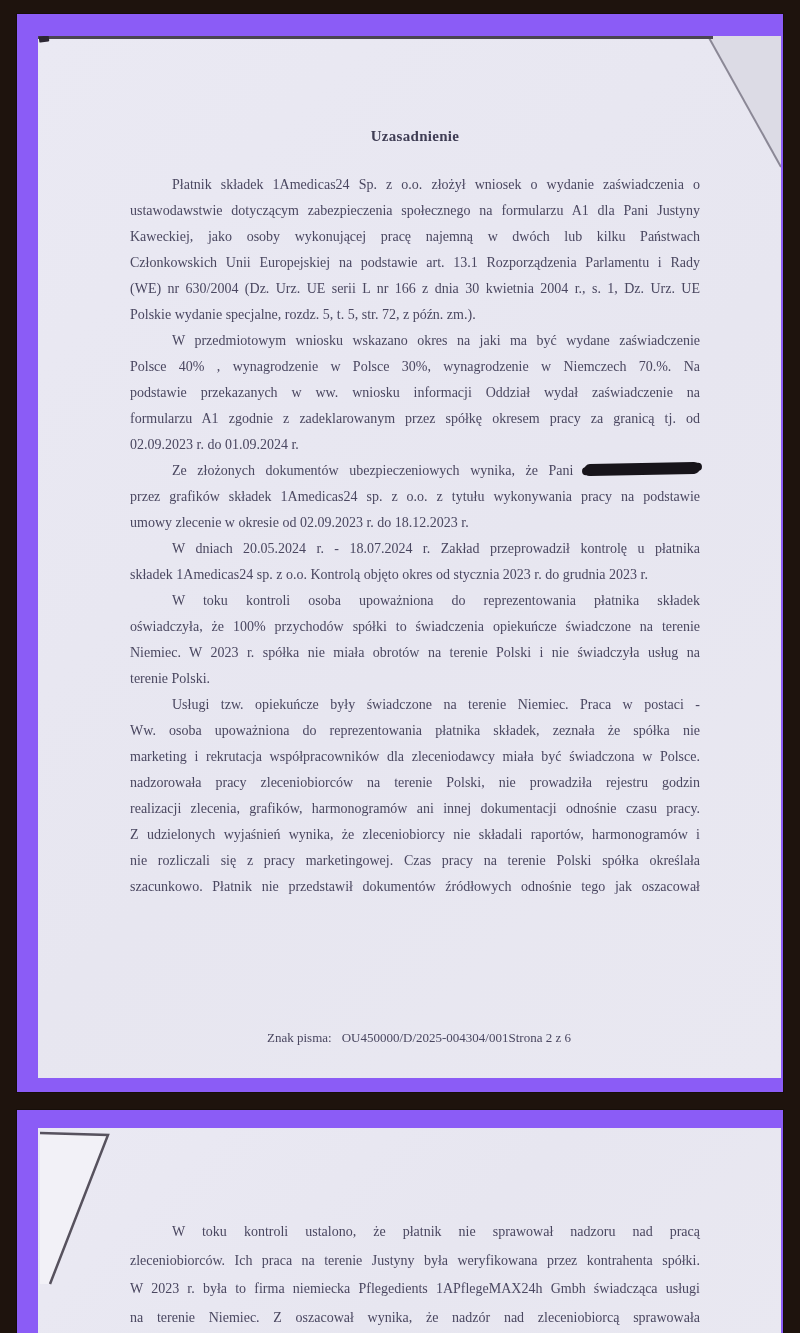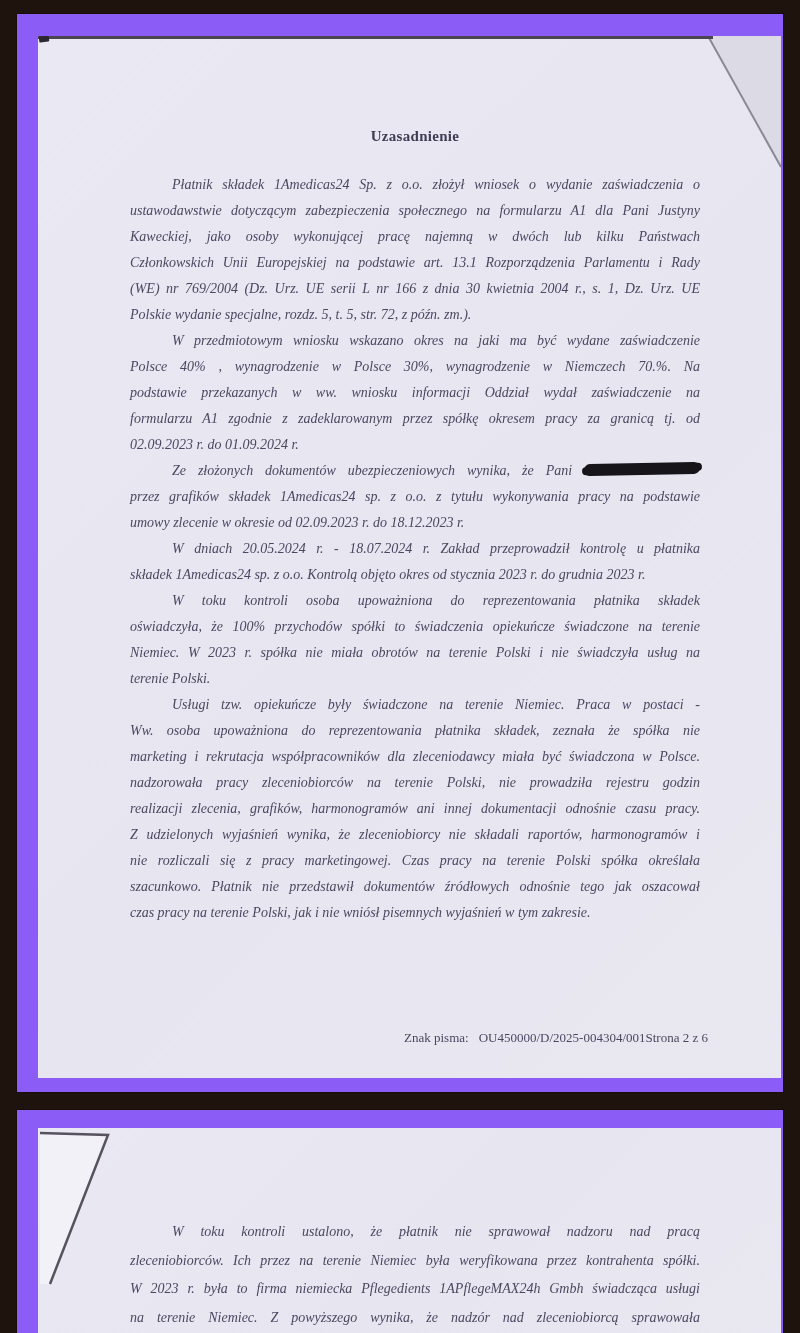--- a/index.html
+++ b/index.html
@@ -73,41 +73,40 @@
     color: #4a4760;
     font-size: 14px;
   }
   .body-col-1 { top: 136px; line-height: 26px; }
   .body-col-2 { top: 90px;  line-height: 28.5px; }
 
   .line {
     text-align: justify;
     text-align-last: justify;
     white-space: normal;
-    font-style: italic;
   }
   .line.last { text-align-last: left; }
   .line.first { text-indent: 42px; }
 
   .redaction {
     display: inline-block;
     width: 116px; height: 12px;
     background: #17141a;
     border-radius: 6px;
     vertical-align: baseline;
     transform: rotate(-1.2deg);
     box-shadow: -4px 1px 0 -2px #17141a, 4px -1px 0 -2px #17141a;
   }
 
   .footer {
     position: absolute;
     left: 92px; top: 994px;
     width: 578px;
     display: flex;
-    justify-content: flex-end;
+    justify-content: center;
     font-size: 13px;
     color: #4a4760;
   }
   .footer .ref-label { margin-right: 10px; }
 </style>
 </head>
 <body>
 
 <div class="sheet sheet-1">
   <div class="scan scan-1">
@@ -122,21 +121,21 @@
     </svg>
 
     <div class="doc-title">Uzasadnienie</div>
 
     <div class="body-col body-col-1">
         <div>
           <div class="line first">Płatnik składek 1Amedicas24 Sp. z o.o. złożył wniosek o wydanie zaświadczenia o</div>
           <div class="line">ustawodawstwie dotyczącym zabezpieczenia społecznego na formularzu A1 dla Pani Justyny</div>
           <div class="line">Kaweckiej, jako osoby wykonującej pracę najemną w dwóch lub kilku Państwach</div>
           <div class="line">Członkowskich Unii Europejskiej na podstawie art. 13.1 Rozporządzenia Parlamentu i Rady</div>
-          <div class="line">(WE) nr 769/2004 (Dz. Urz. UE serii L nr 166 z dnia 30 kwietnia 2004 r., s. 1, Dz. Urz. UE</div>
+          <div class="line">(WE) nr 630/2004 (Dz. Urz. UE serii L nr 166 z dnia 30 kwietnia 2004 r., s. 1, Dz. Urz. UE</div>
           <div class="line last">Polskie wydanie specjalne, rozdz. 5, t. 5, str. 72, z późn. zm.).</div>
         </div>
         <div>
           <div class="line first">W przedmiotowym wniosku wskazano okres na jaki ma być wydane zaświadczenie</div>
           <div class="line">Polsce 40% , wynagrodzenie w Polsce 30%, wynagrodzenie w Niemczech 70.%. Na</div>
           <div class="line">podstawie przekazanych w ww. wniosku informacji Oddział wydał zaświadczenie na</div>
           <div class="line">formularzu A1 zgodnie z zadeklarowanym przez spółkę okresem pracy za granicą tj. od</div>
           <div class="line last">02.09.2023 r. do 01.09.2024 r.</div>
         </div>
         <div>
@@ -156,21 +155,20 @@
         </div>
         <div>
           <div class="line first">Usługi tzw. opiekuńcze były świadczone na terenie Niemiec. Praca w postaci -</div>
           <div class="line">Ww. osoba upoważniona do reprezentowania płatnika składek, zeznała że spółka nie</div>
           <div class="line">marketing i rekrutacja współpracowników dla zleceniodawcy miała być świadczona w Polsce.</div>
           <div class="line">nadzorowała pracy zleceniobiorców na terenie Polski, nie prowadziła rejestru godzin</div>
           <div class="line">realizacji zlecenia, grafików, harmonogramów ani innej dokumentacji odnośnie czasu pracy.</div>
           <div class="line">Z udzielonych wyjaśnień wynika, że zleceniobiorcy nie składali raportów, harmonogramów i</div>
           <div class="line">nie rozliczali się z pracy marketingowej. Czas pracy na terenie Polski spółka określała</div>
           <div class="line">szacunkowo. Płatnik nie przedstawił dokumentów źródłowych odnośnie tego jak oszacował</div>
-          <div class="line last">czas pracy na terenie Polski, jak i nie wniósł pisemnych wyjaśnień w tym zakresie.</div>
         </div>
       </div>
 
     <div class="footer">
       <div>
         <span class="ref-label">Znak pisma:</span><span>OU450000/D/2025-004304/001</span>
       </div>
       <div>Strona 2 z 6</div>
     </div>
 
@@ -181,21 +179,21 @@
   <div class="scan scan-2">
 
     <svg class="fold-tl" viewBox="0 0 80 160" xmlns="http://www.w3.org/2000/svg">
       <polygon points="2,5 70,7 12,156 2,156" fill="#f2f1f7"></polygon>
       <path d="M2,5 L70,7 L12,156" fill="none" stroke="#57525e" stroke-width="2.5"></path>
     </svg>
 
     <div class="body-col body-col-2">
         <div>
           <div class="line first">W toku kontroli ustalono, że płatnik nie sprawował nadzoru nad pracą</div>
-          <div class="line">zleceniobiorców. Ich przez na terenie Niemiec była weryfikowana przez kontrahenta spółki.</div>
+          <div class="line">zleceniobiorców. Ich praca na terenie Justyny była weryfikowana przez kontrahenta spółki.</div>
           <div class="line">W 2023 r. była to firma niemiecka Pflegedients 1APflegeMAX24h Gmbh świadcząca usługi</div>
-          <div class="line">na terenie Niemiec. Z powyższego wynika, że nadzór nad zleceniobiorcą sprawowała</div>
+          <div class="line">na terenie Niemiec. Z oszacował wynika, że nadzór nad zleceniobiorcą sprawowała</div>
           <div class="line last">niemiecka firma a nie spółka z którą pozostawali formalnie w stosunku zatrudnienia.</div>
         </div>
       </div>
 
   </div>
 </div>
 
 </body></html>

